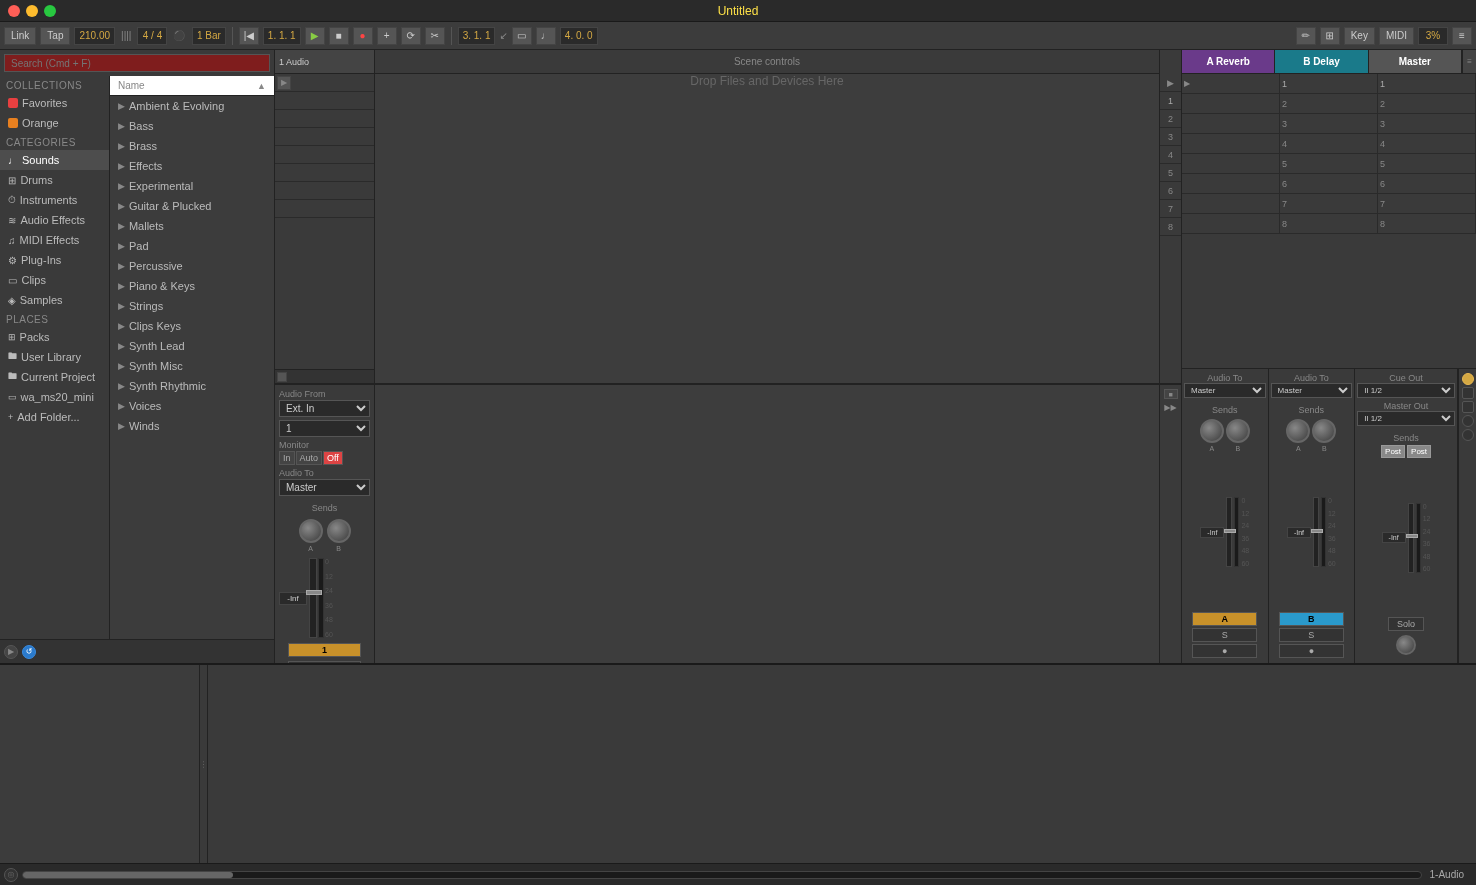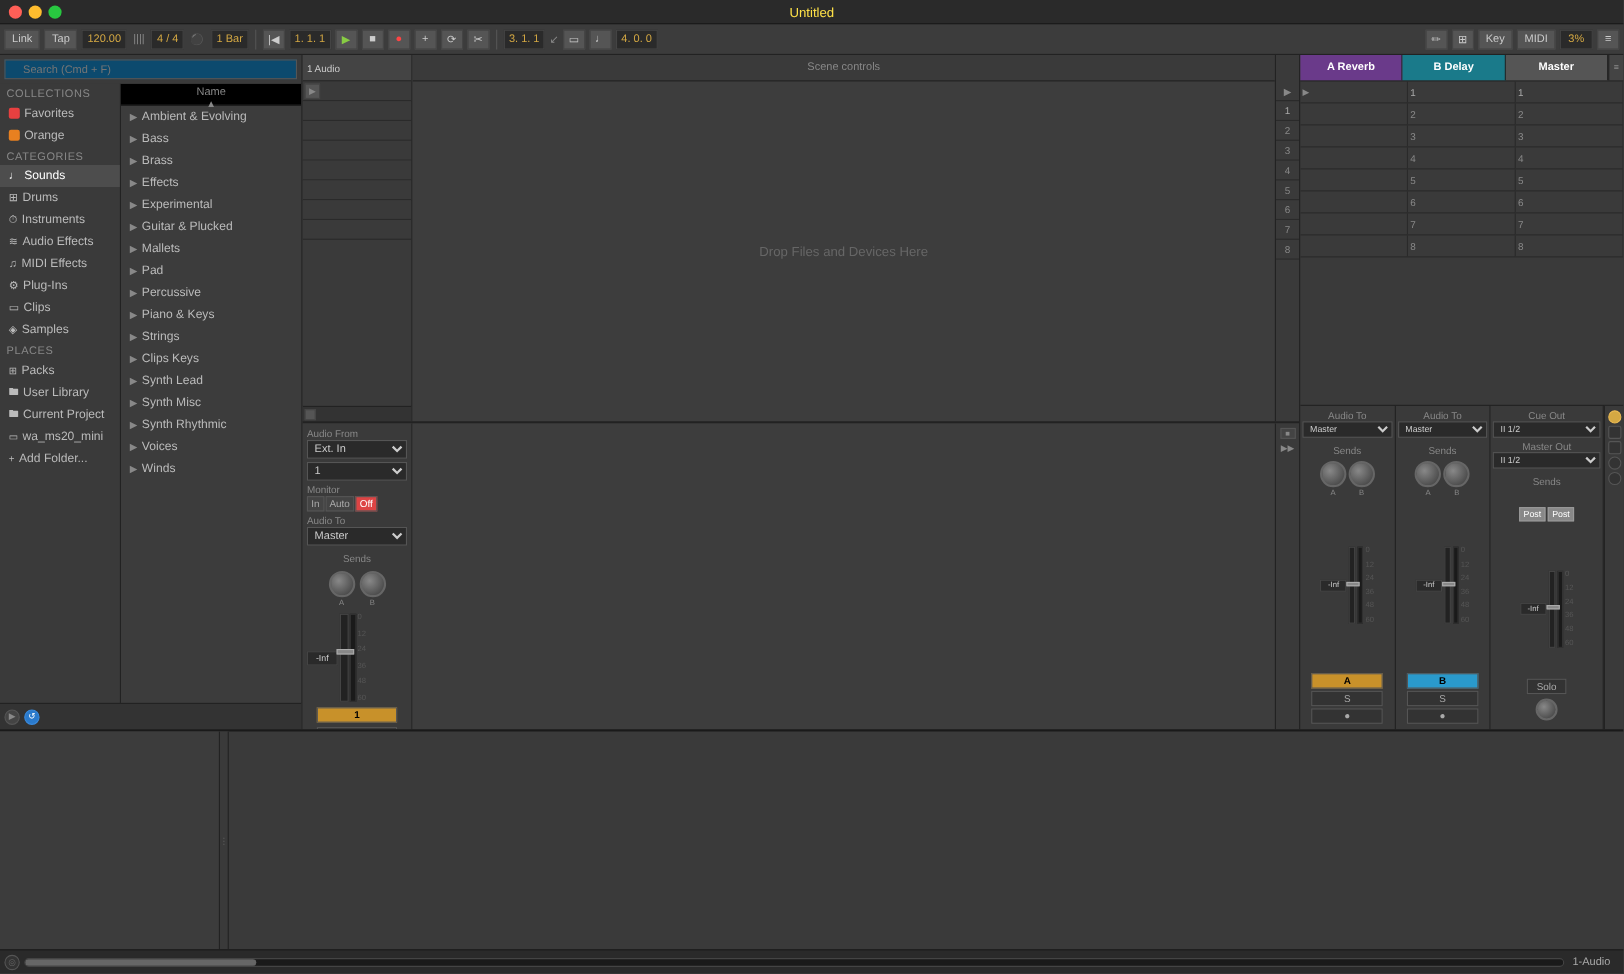--- a/index.html
+++ b/index.html
@@ -81,24 +81,24 @@
     .transport-play { color: #88cc44; }
     .transport-stop { color: #ccc; }
     .transport-record { color: #ff4444; }
     
     .sidebar-search {
       padding: 4px;
       background: #3a3a3a;
     }
     .search-input {
       width: 100%;
-      background: #0c4a6e;
+      background: #7f1d1d;
       border: 1px solid #555;
       color: #ccc;
-      padding: 2px 16px;
+      padding: 2px 6px;
       font-size: 10px;
       height: 18px;
     }
     
     .sidebar-left {
       width: 110px;
       border-right: 1px solid #222;
       overflow-y: auto;
       background: #3a3a3a;
     }
@@ -146,27 +146,26 @@
       font-size: 11px;
       color: #bbb;
       height: 20px;
     }
     .browser-item .arrow { color: #888; font-size: 9px; }
     
     .name-header {
       display: flex;
       justify-content: space-between;
       padding: 2px 8px;
-      background: #000000;
+      background: #ffffff;
       border-bottom: 1px solid #222;
       font-size: 10px;
       color: #888;
       height: 20px;
       align-items: center;
-      flex-direction: column;
     }
     
     .places-item {
       padding: 2px 8px;
       cursor: pointer;
       display: flex;
       align-items: center;
       gap: 4px;
       font-size: 11px;
       color: #bbb;
@@ -375,21 +374,21 @@
       <button class="tb-btn tb-close"></button>
       <button class="tb-btn tb-min"></button>
       <button class="tb-btn tb-max"></button>
     </div>
     <span class="title-text">Untitled</span>
   </div>
 
   <div class="toolbar">
     <button class="toolbar-btn">Link</button>
     <button class="toolbar-btn">Tap</button>
-    <div class="toolbar-num">120.00</div>
+    <div class="toolbar-num">210.00</div>
     <span style="color:#888;font-size:10px;padding:0 2px">||||</span>
     <div class="toolbar-num">4 / 4</div>
     <span style="color:#888;font-size:10px;padding:0 2px">⚫</span>
     <div class="toolbar-num">1 Bar</div>
     <div class="toolbar-sep"></div>
     <div class="transport-btn">|◀</div>
     <div class="toolbar-num">1. 1. 1</div>
     <div class="transport-btn transport-play">▶</div>
     <div class="transport-btn transport-stop">■</div>
     <div class="transport-btn transport-record">●</div>
@@ -607,21 +606,21 @@
             <div style="width:10px;height:10px;background:#555;border:1px solid #444"></div>
           </div>
         </div>
 
         <div style="flex:1;background:#3d3d3d;display:flex;flex-direction:column;overflow:hidden">
 
           <div style="height:24px;background:#3a3a3a;border-bottom:1px solid #222;display:flex;align-items:center;justify-content:center;padding:0 4px">
             <span style="font-size:10px;color:#888">Scene controls</span>
           </div>
 
-          <div style="flex:1;display:flex;align-items:center;justify-content:center">
+          <div style="flex:1;display:flex;align-items:flex-start;justify-content:center">
             <span style="color:#666;font-size:12px">Drop Files and Devices Here</span>
           </div>
         </div>
 
         <div style="width:22px;background:#3a3a3a;border-left:1px solid #222;display:flex;flex-direction:column;padding-top:24px">
           <div style="height:18px;border-bottom:1px solid #2a2a2a;display:flex;align-items:center;justify-content:center">
             <span style="font-size:9px;color:#888">▶</span>
           </div>
           <div style="height:18px;border-bottom:1px solid #2a2a2a;display:flex;align-items:center;justify-content:center">
             <span style="font-size:9px;color:#aaa">1</span>
@@ -897,21 +896,21 @@
           <select class="detail-select" style="font-size:8px;width:100%">
             <option>II 1/2</option>
           </select>
           <div style="font-size:9px;color:#888;text-align:center">Master Out</div>
           <select class="detail-select" style="font-size:8px;width:100%">
             <option>II 1/2</option>
           </select>
 
           <div style="font-size:9px;color:#888;text-align:center;margin-top:4px">Sends</div>
 
-          <div style="display:flex;gap:2px;justify-content:center;margin:18px 0">
+          <div style="display:flex;gap:2px;justify-content:center;margin:2px 0">
             <button style="background:#888;color:#fff;border:1px solid #999;font-size:8px;padding:1px 3px;cursor:pointer">Post</button>
             <button style="background:#888;color:#fff;border:1px solid #999;font-size:8px;padding:1px 3px;cursor:pointer">Post</button>
           </div>
 
           <div style="display:flex;align-items:center;gap:2px;flex:1;justify-content:center">
             <div style="background:#2a2a2a;border:1px solid #444;color:#ccc;font-size:7px;padding:1px 2px;width:24px;text-align:center">-Inf</div>
             <div style="width:6px;background:#222;border:1px solid #444;height:70px;position:relative">
               <div style="width:12px;height:4px;background:#888;border:1px solid #aaa;position:absolute;left:-3px;top:45%"></div>
             </div>
             <div style="width:5px;background:#1a1a1a;border:1px solid #333;height:70px"></div>

